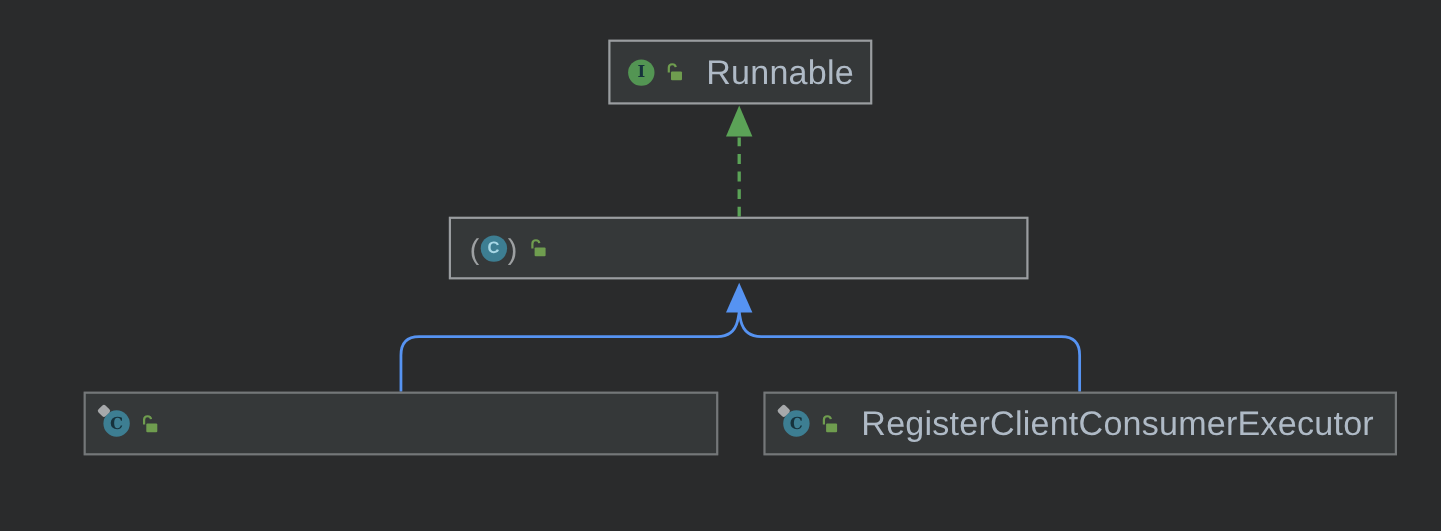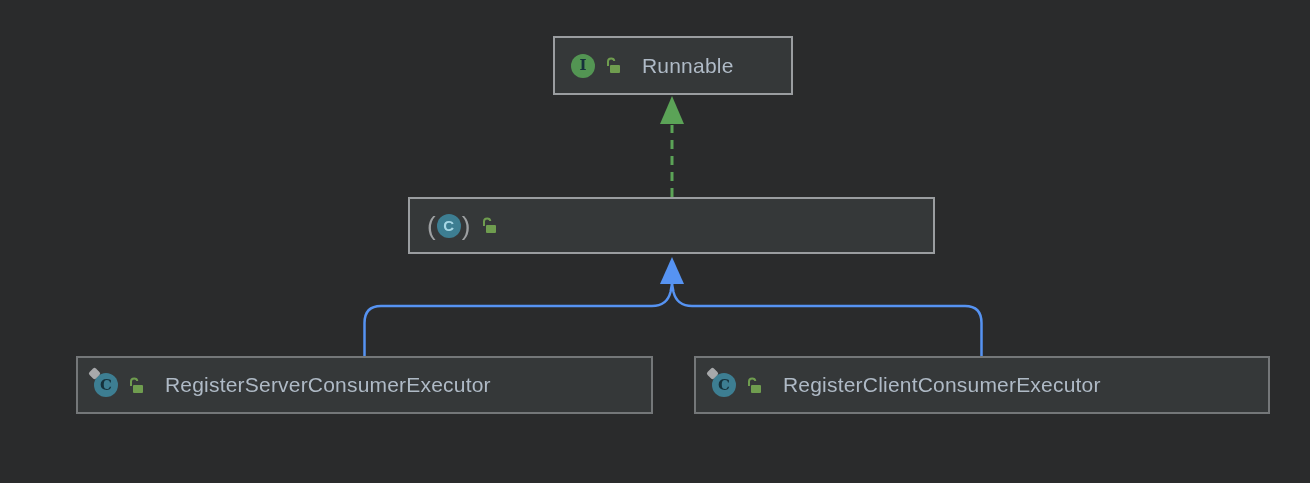--- a/index.html
+++ b/index.html
@@ -34,21 +34,21 @@
     position:absolute;box-sizing:border-box;
     background:var(--node-fill);
     display:flex;align-items:center;
     padding-left:16px;
     cursor:default;
   }
   .node.bright{border:2px solid var(--node-border-bright);}
   .node.dim{border:2px solid var(--node-border-dim);}
   .node .label{
     color:var(--label-text);
-    font-size:21px;
+    font-size:31px;
     margin-left:20px;
     white-space:nowrap;
     letter-spacing:0.2px;
   }
   .icon{display:inline-flex;align-items:center;flex:none;}
   .circle{
     width:24px;height:24px;border-radius:50%;
     display:inline-flex;align-items:center;justify-content:center;flex:none;
     position:relative;
   }
@@ -126,21 +126,20 @@
           <i class="ribbon"></i>
           <span class="glyph dark">C</span>
         </span>
     </span>
     <span class="lock">
       <svg width="19" height="19" viewBox="0 0 19 19">
         <path d="M5 10 L5 5.6 Q5 2.4 8.2 2.4 Q11 2.4 11.3 5" fill="none" stroke="var(--lock-green)" stroke-width="2"></path>
         <rect x="7" y="9" width="10" height="8" rx="1" fill="var(--lock-green)"></rect>
       </svg>
     </span>
-    <span class="label">RegisterServerConsumerExecutor</span>
   </div>
 
   <div class="node dim" style="left:694px;top:356px;width:576px;height:58px;">
     <span class="icon">
       <span class="circle teal">
           <i class="ribbon"></i>
           <span class="glyph dark">C</span>
         </span>
     </span>
     <span class="lock">

